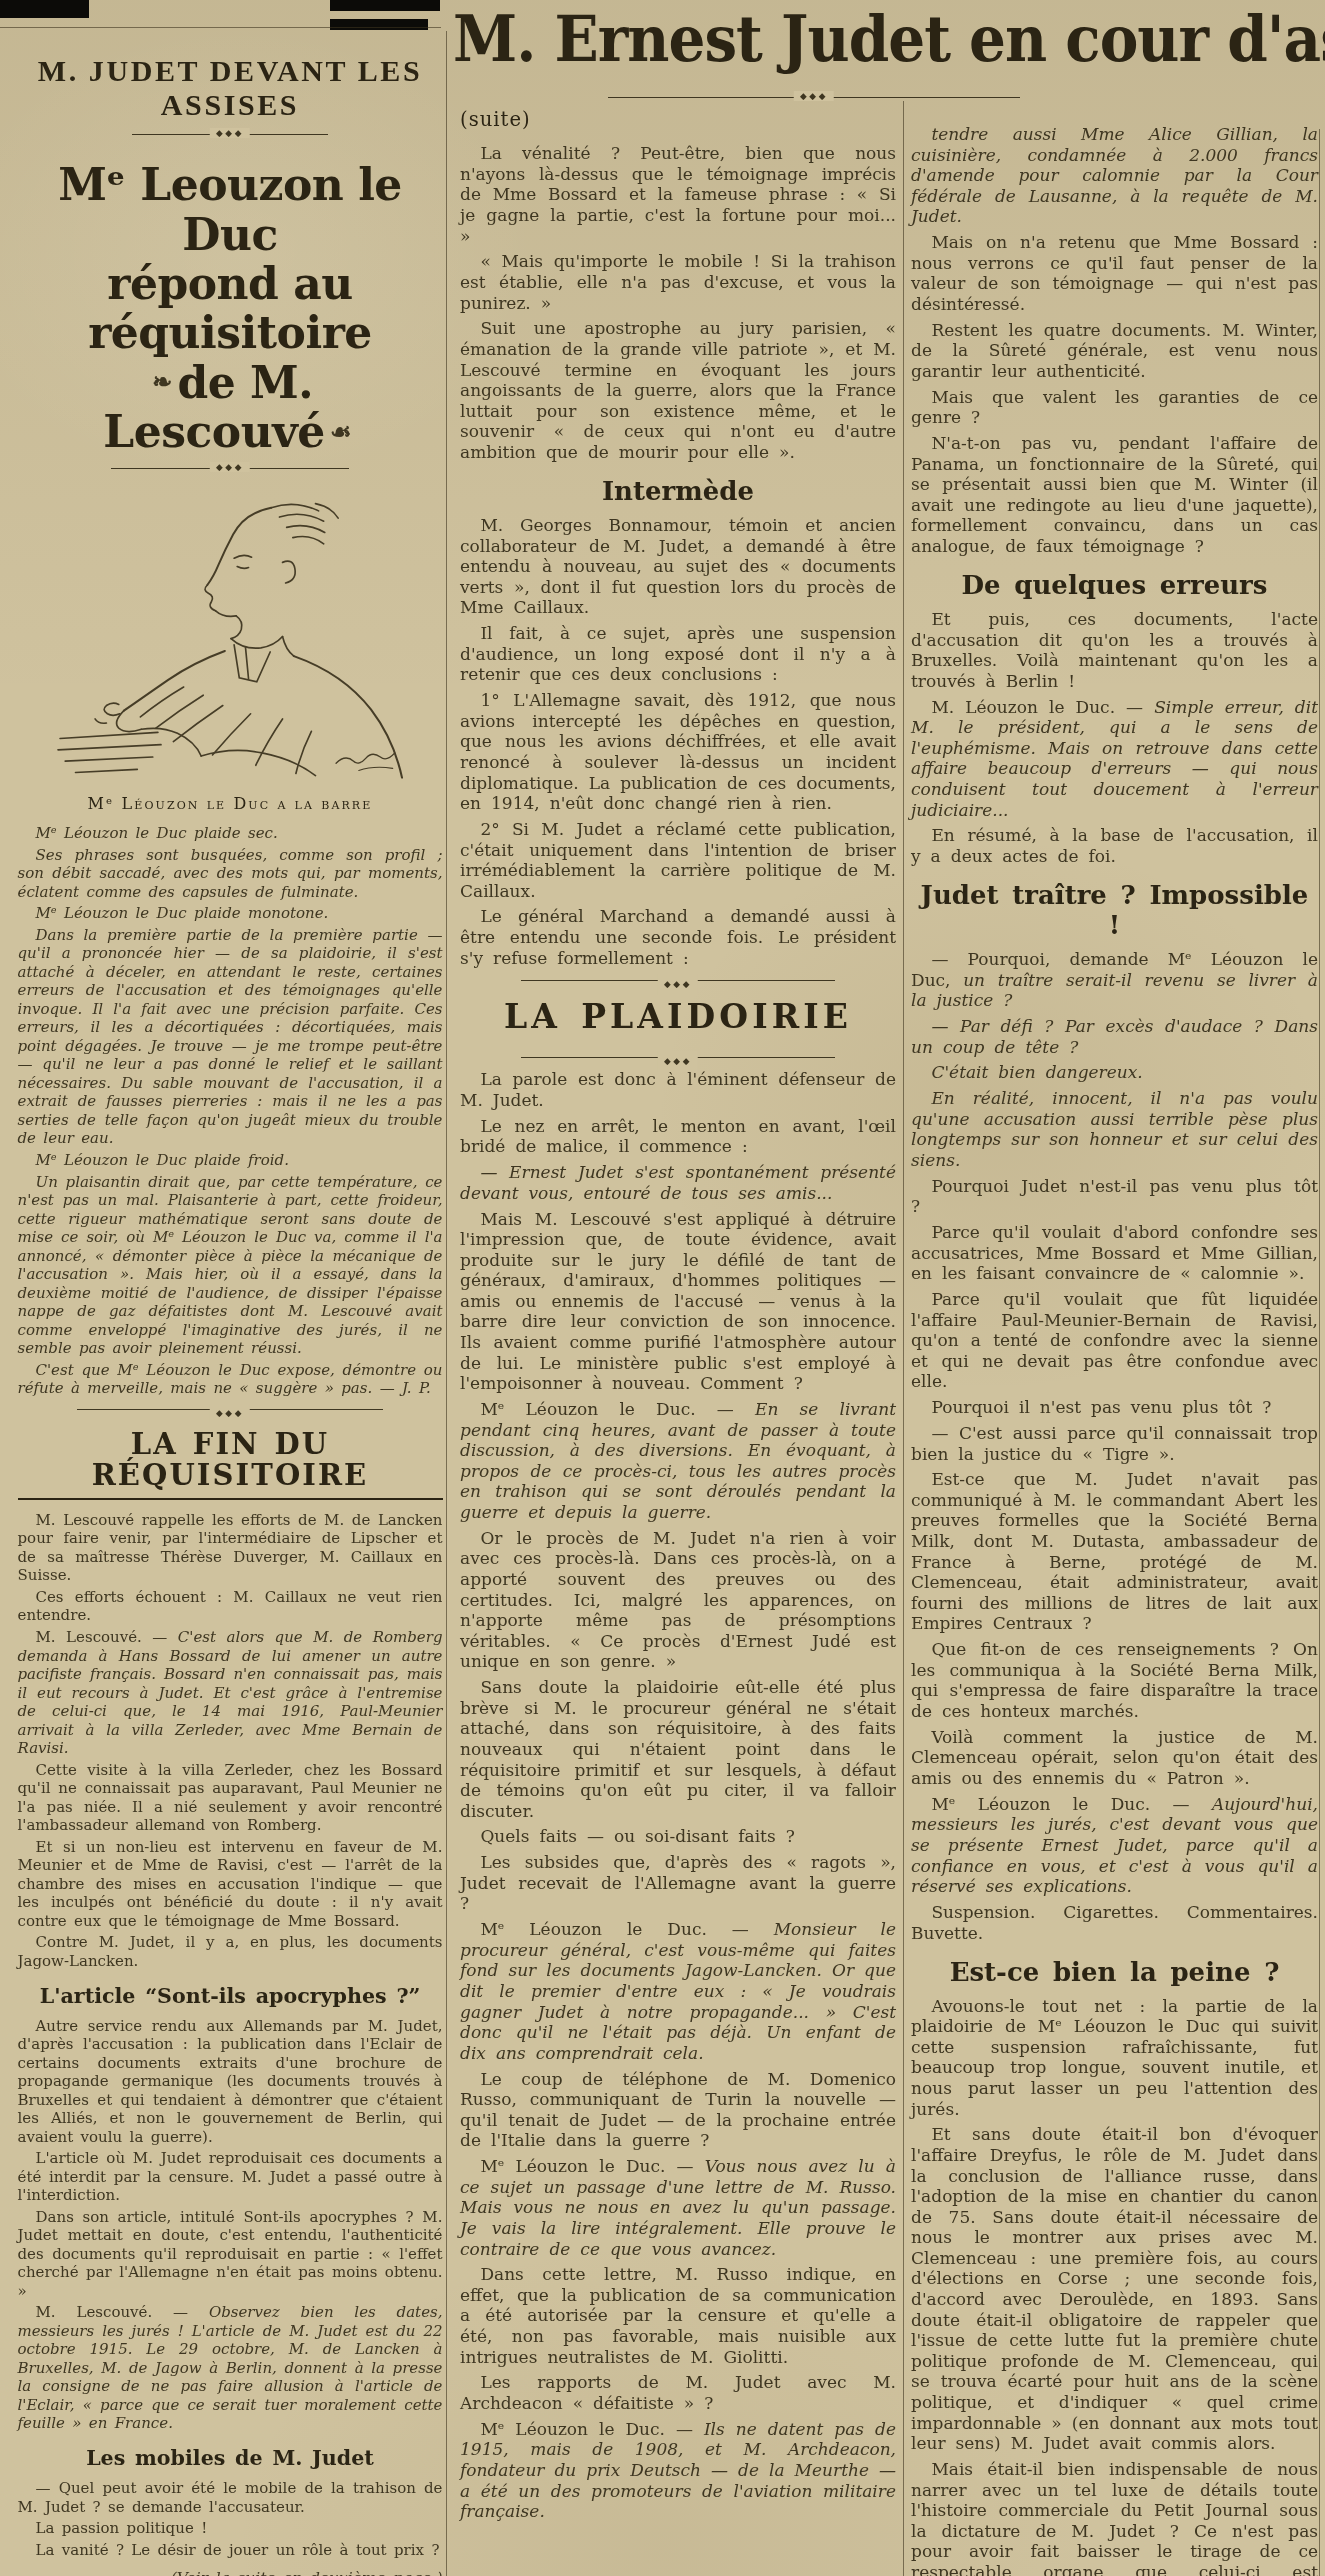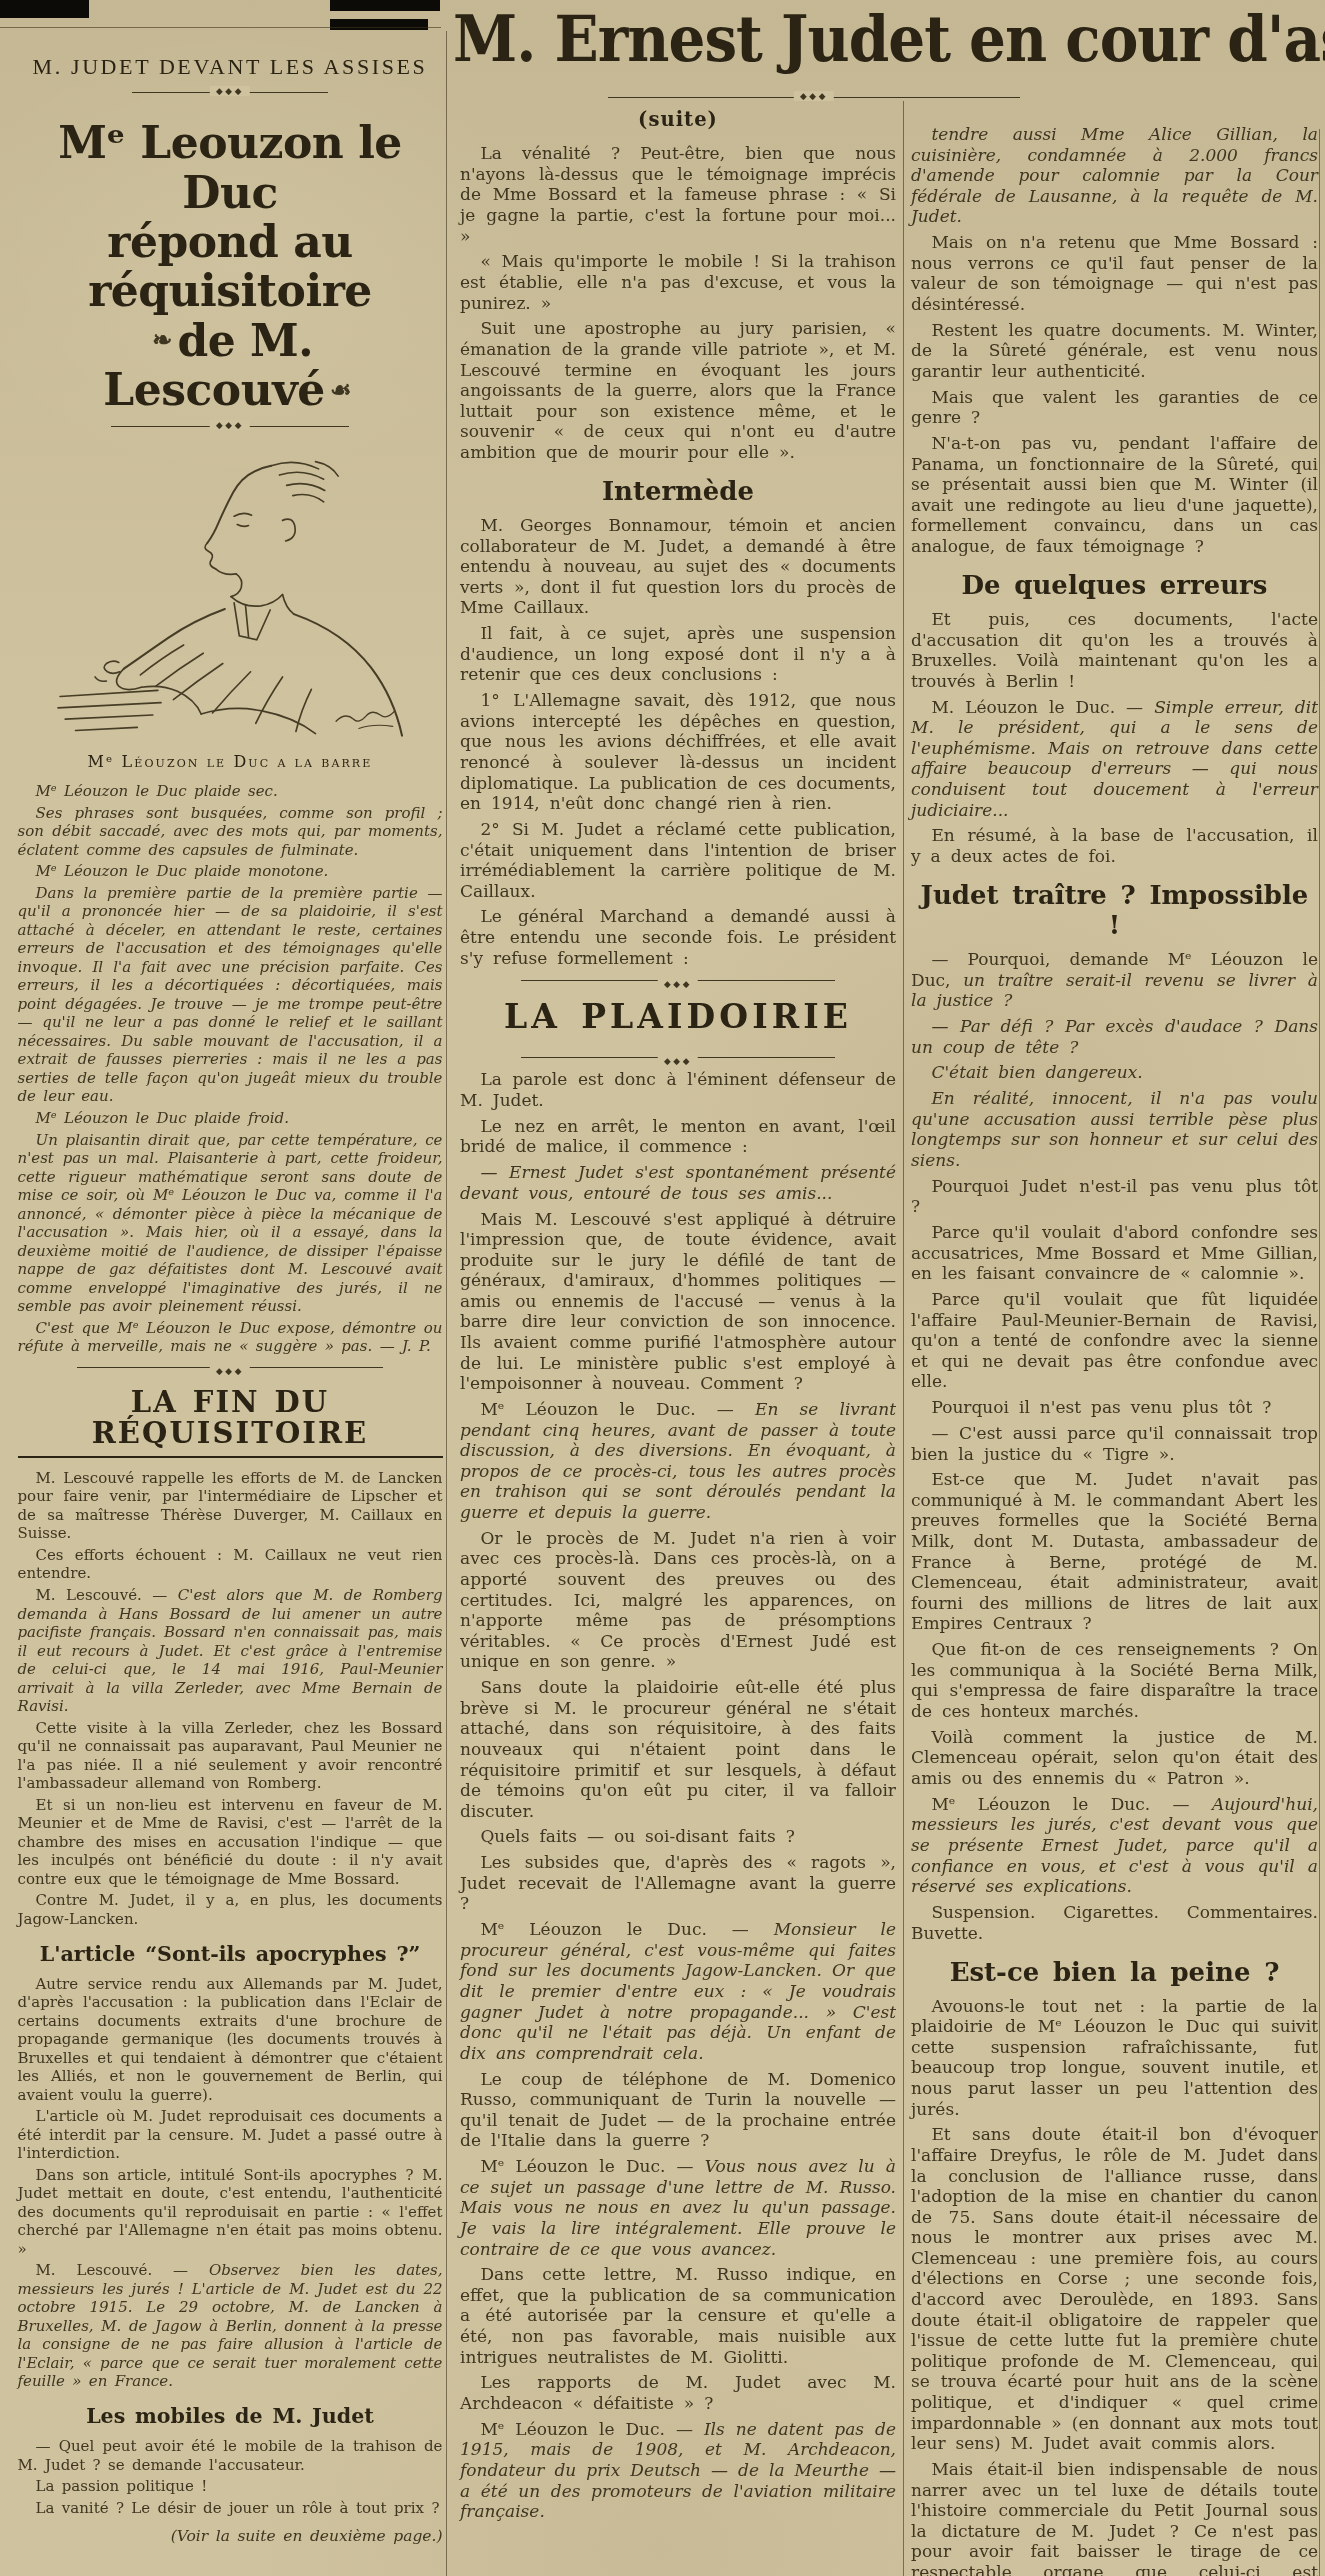--- a/index.html
+++ b/index.html
@@ -28,21 +28,21 @@
   
   .fancy-rule{position:relative;height:10.3px;margin:7.2px auto;width:72%;}
   .fancy-rule::before{content:"";position:absolute;left:0;right:0;top:4.6px;border-top:1px solid var(--ink);}
   .fancy-rule::after{
     content:"◆◆◆";position:absolute;left:50%;top:-1px;transform:translateX(-50%);
     font-size:8.8px;letter-spacing:2.6px;color:var(--ink);background:var(--paper);padding:0 6.2px;
   }
   
   #left-col{left:17.5px;top:31px;width:425px;}
   .kicker{
-    margin-top:23px;text-align:center;font-weight:normal;font-size:22px;
+    margin-top:23px;text-align:center;font-weight:bold;font-size:30px;
     letter-spacing:2.6px;color:var(--ink-dark);font-family:"Liberation Serif","DejaVu Serif",serif;
   }
   .left-headline{margin-top:21px;text-align:center;font-weight:bold;color:var(--ink-dark);
     font-size:44px;line-height:1.12;letter-spacing:-0.5px;}
   .left-headline .hl-line{display:block;}
   .orn{font-size:24px;vertical-align:7.2px;letter-spacing:0;padding:0 5.2px;color:var(--ink);}
   .orn-l::before{content:"❧";}
   .orn-r::before{content:"☙";}
   .caption{
     margin-top:4.1px;text-align:center;font-size:16px;letter-spacing:2.1px;color:var(--ink-dark);
@@ -66,21 +66,21 @@
   
   #main-headline{left:453px;top:3.1px;width:868px;text-align:center;font-weight:bold;
     color:var(--ink-dark);font-size:58px;letter-spacing:-1px;white-space:nowrap;
     transform:scaleY(1.08);transform-origin:top;}
   #main-headline-rule{left:608px;top:92px;width:412px;margin:0;}
   
   .textcol{font-size:17px;line-height:20.6px;text-align:justify;word-spacing:4.6px;}
   .textcol .para{margin-bottom:5.2px;}
   #col2{left:460px;top:101px;width:436px;}
   #col3{left:911px;top:124px;width:407px;}
-  .suite{text-align:center;font-weight:bold;font-size:19.6px;letter-spacing:1px;margin:9.3px 0 12.4px;
+  .suite{font-weight:normal;font-size:19.6px;letter-spacing:1px;margin:9.3px 0 12.4px;
     color:var(--ink-dark);}
   #col2 .sechead .sechead-text{border-bottom:none;font-size:33px;letter-spacing:4.1px;}
   
   #sketch{display:block;margin:3.1px auto 0;}
 </style>
 </head>
 <body>
 
 <div class="abs artifact" style="left:0;top:0;width:89px;height:17.5px;"></div>
 <div class="abs artifact" style="left:330px;top:0;width:110px;height:11.3px;"></div>

